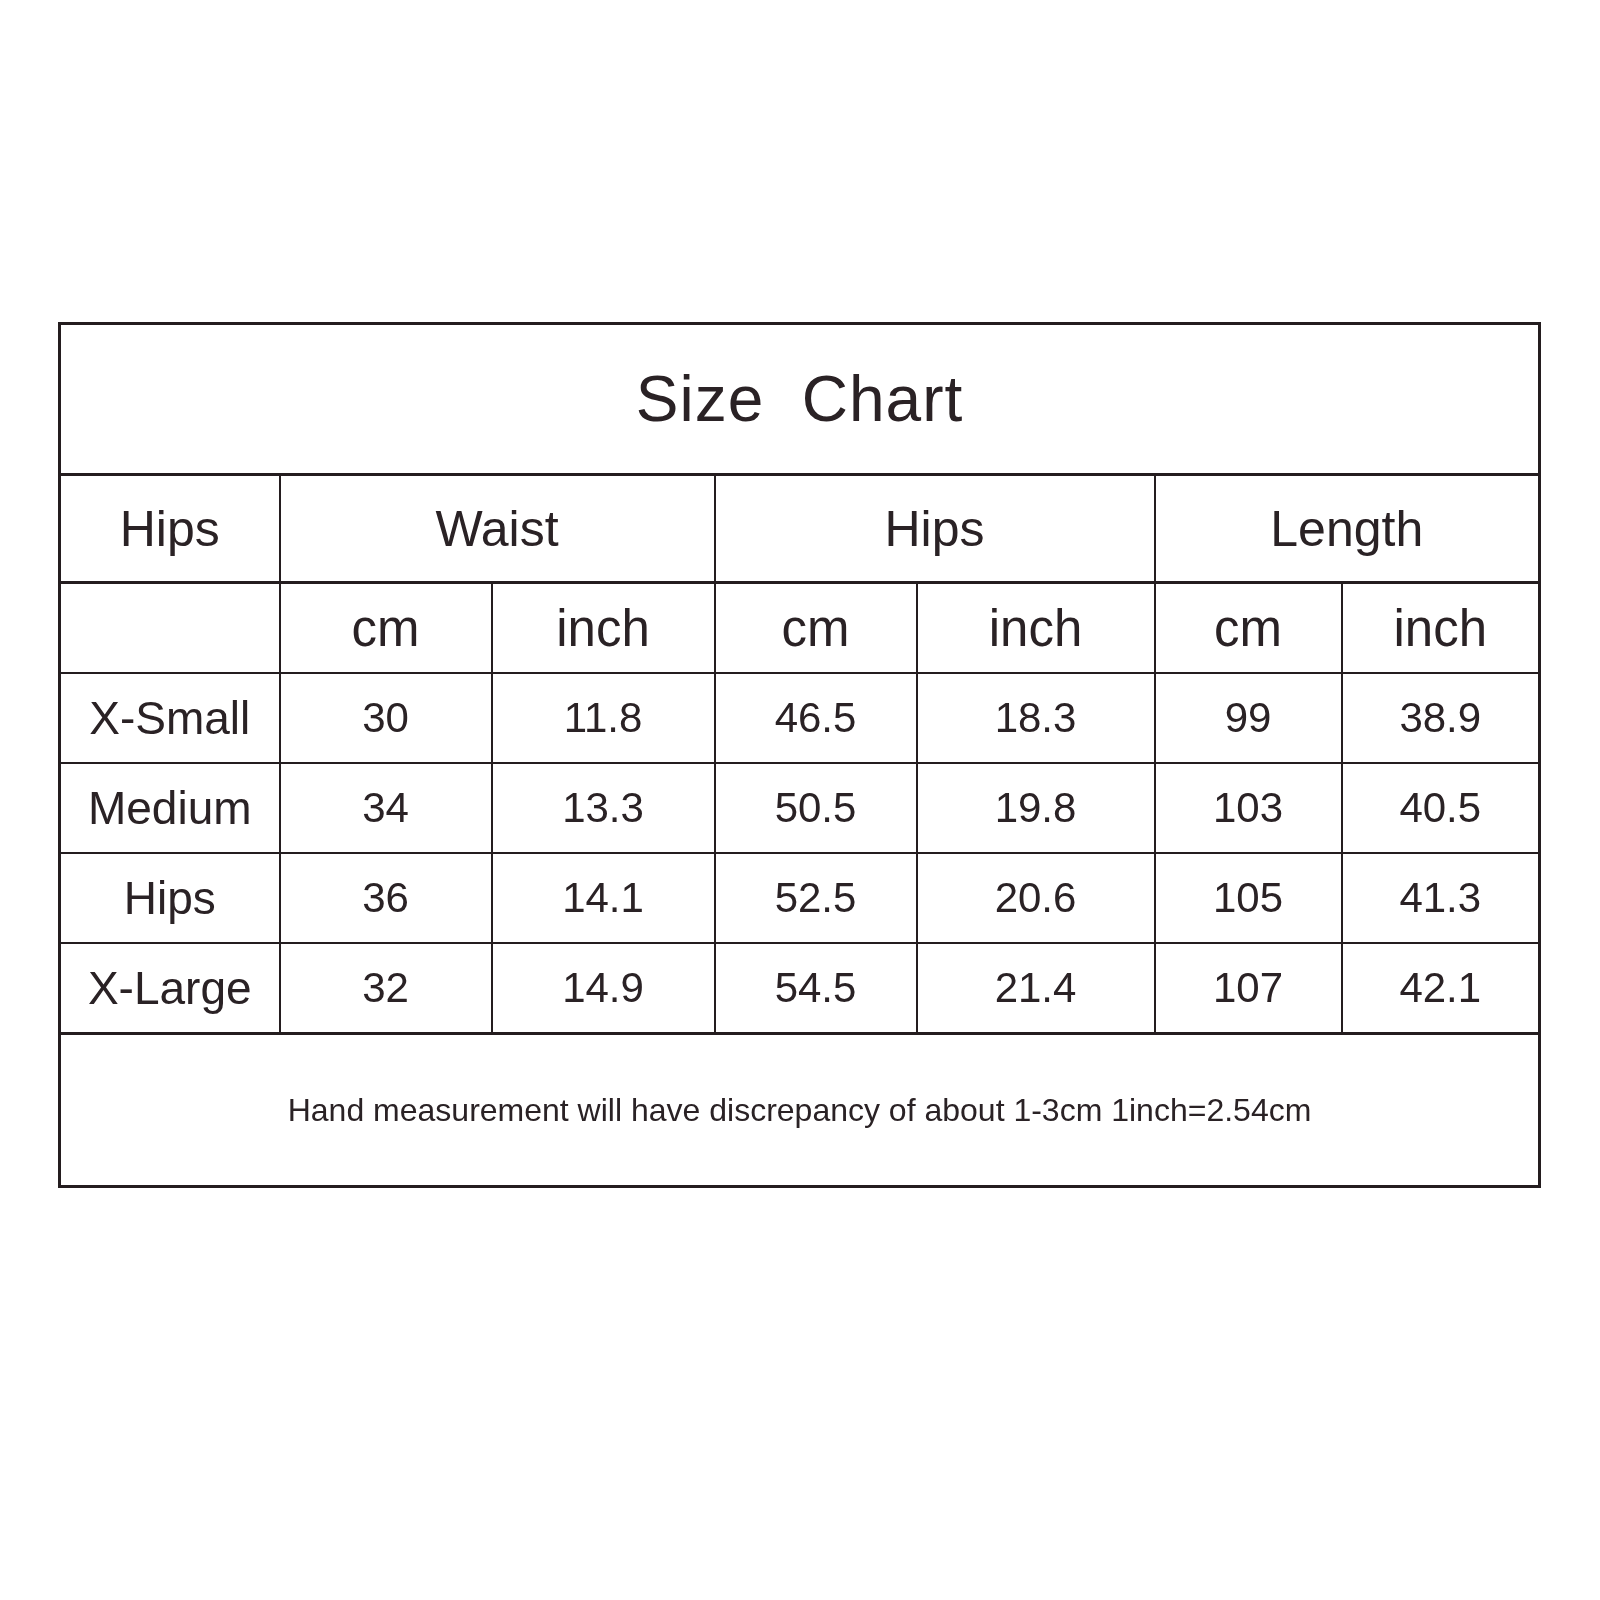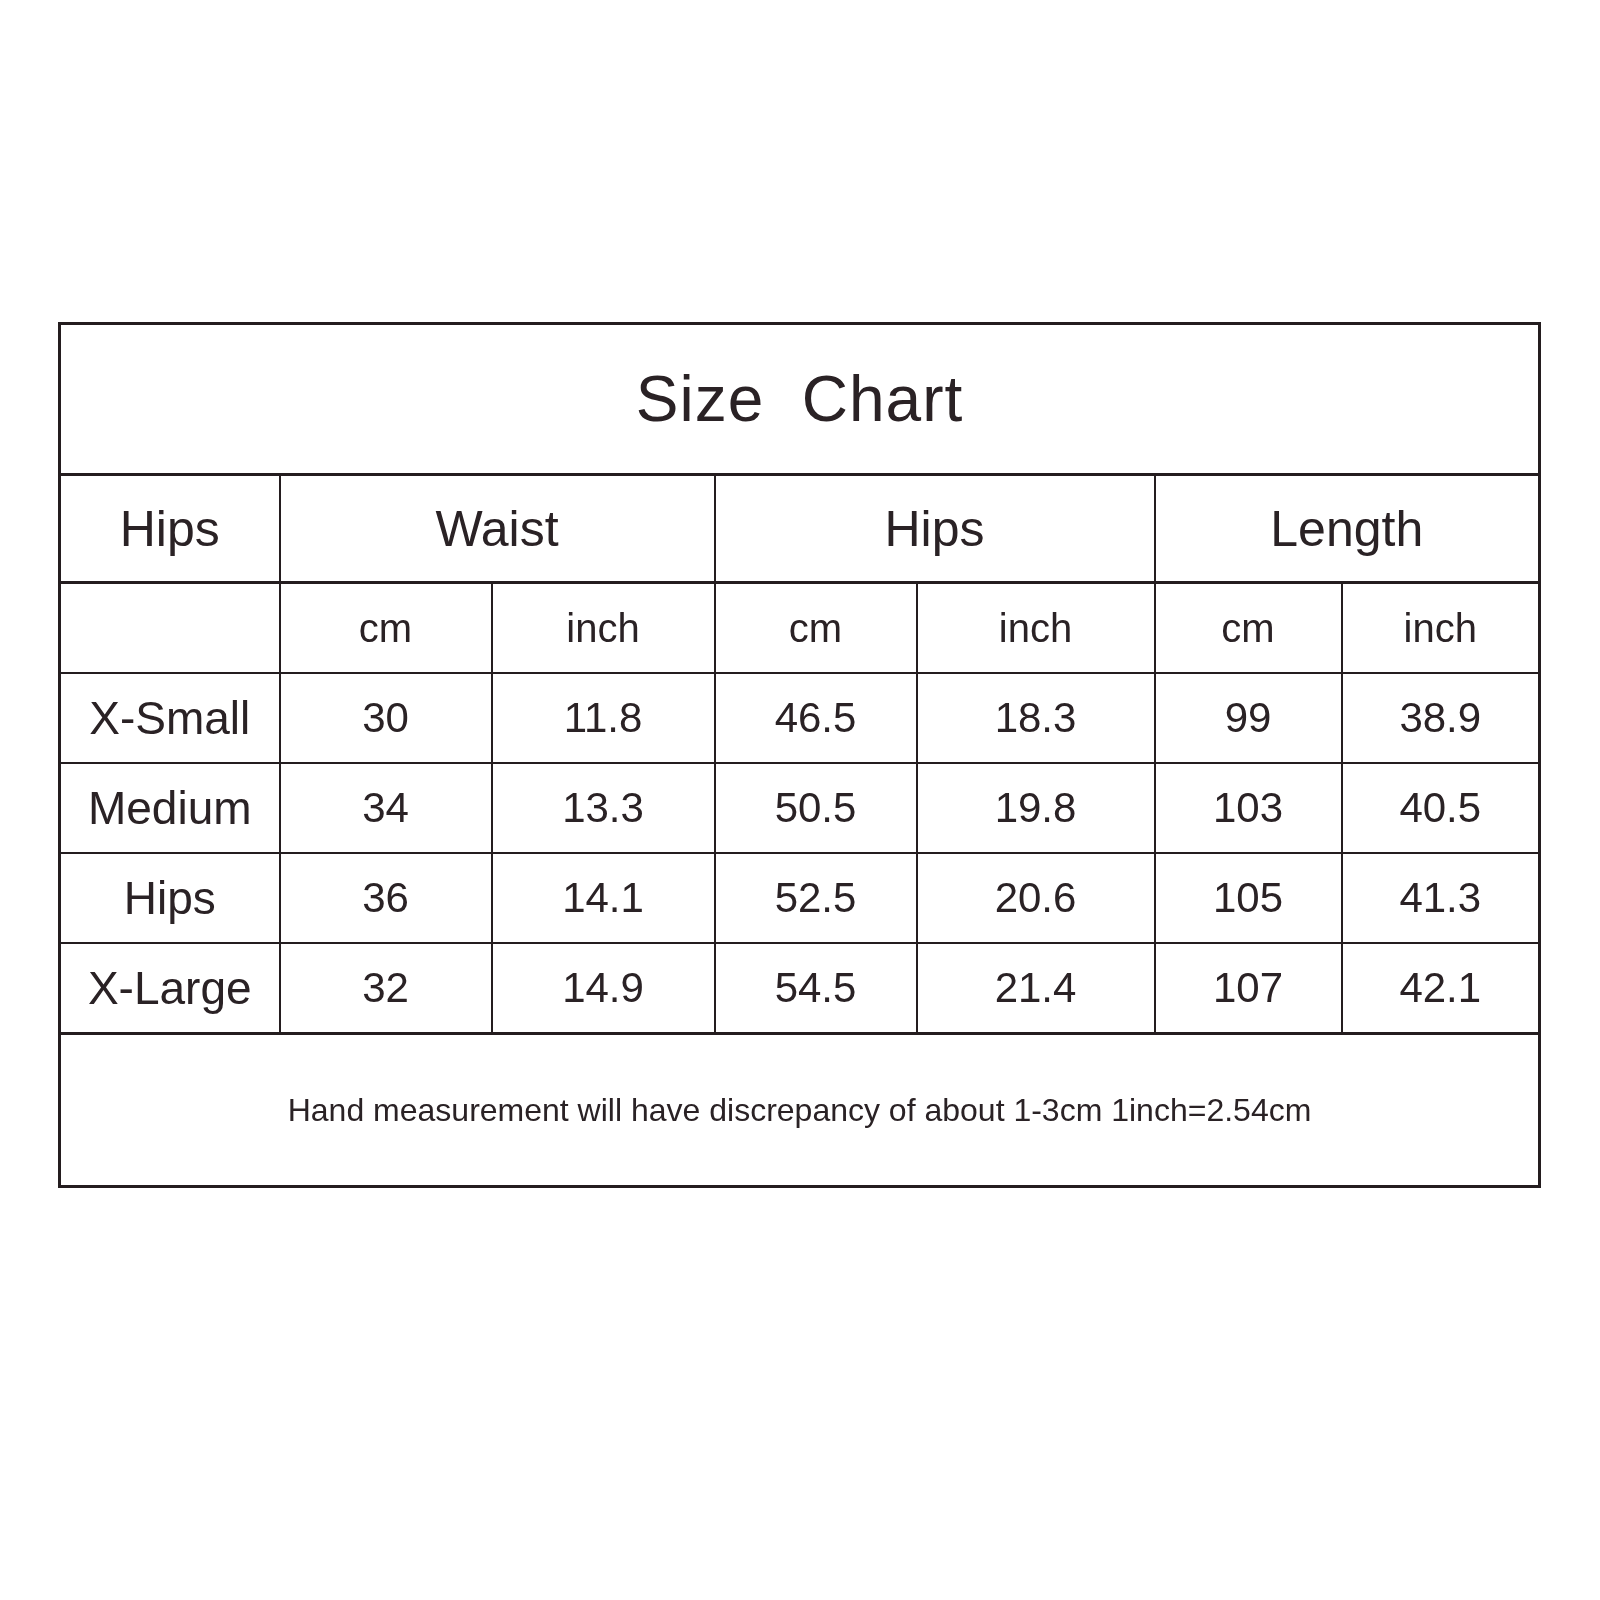--- a/index.html
+++ b/index.html
@@ -47,21 +47,21 @@
     white-space: pre;
     border-bottom-width: 3px;
   }
   tr.header-row td {
     height: 105px;
     font-size: 50px;
     border-bottom-width: 3px;
   }
   tr.unit-row td {
     height: 88px;
-    font-size: 40px;
+    font-size: 51px;
   }
   tr.data-row td {
     height: 88px;
     font-size: 42px;
   }
   tr.data-row td.size-name {
     font-size: 46px;
   }
   tr.note-row td {
     height: 150px;

